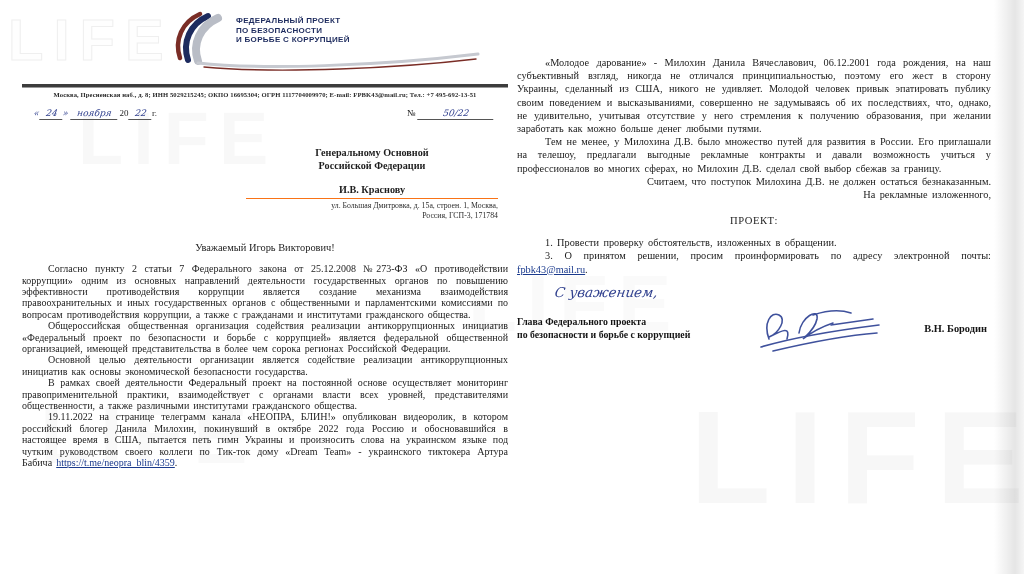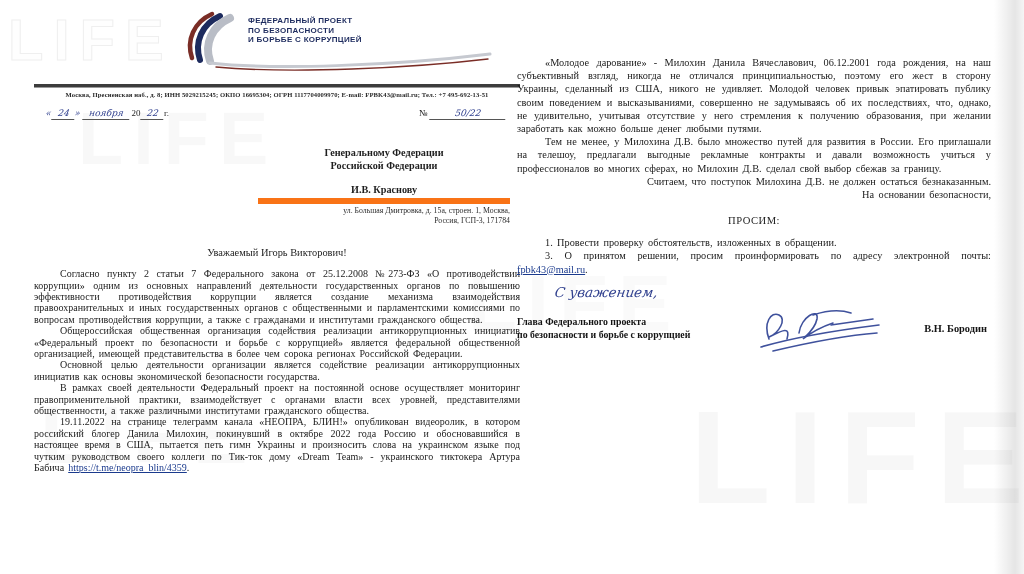--- a/index.html
+++ b/index.html
@@ -21,21 +21,21 @@
   .wm3 { left:40px;  top:378px; font-size:82px; color:rgba(0,0,0,0.025); }
   .wm4 { left:468px; top:248px; font-size:80px; color:rgba(0,0,0,0.02); }
   .wm5 { left:690px; top:372px; font-size:132px; letter-spacing:16px; color:rgba(0,0,0,0.03); }
 
   .edge-shadow {
     position:absolute; top:0; right:0; width:30px; height:574px;
     background:linear-gradient(to right, rgba(0,0,0,0) 0%, rgba(0,0,0,0.10) 70%, rgba(0,0,0,0.04) 100%);
   }
 
   
-  .page-left { position:absolute; left:22px; top:0; width:486px;margin-left:12px; }
+  .page-left { position:absolute; left:22px; top:0; width:486px; }
 
   .logo { position:relative; height:64px; margin-top:8px; margin-left:148px; width:320px; }
   .logo svg { position:absolute; left:0; top:0; }
   .logo-text {
     position:absolute; left:66px; top:8px;
     font-family:"Liberation Sans","DejaVu Sans",sans-serif; font-weight:bold;
     font-size:8px; line-height:9.5px; letter-spacing:0.3px; color:#1d2b5e;
   }
 
   .rule { margin-top:12px; height:3px; background:#3c3c3c; border-bottom:1px solid #9a9a9a; }
@@ -50,21 +50,21 @@
     font-family:"DejaVu Serif","Liberation Serif",serif; font-style:italic;
     color:#31418f; display:inline-block; transform:skewX(-8deg);
   }
   .u { border-bottom:1px solid #555; padding:0 6px 1px 6px; }
   .num-field .u { display:inline-block; min-width:64px; text-align:center; }
 
   .addressee { width:252px; margin:26px 10px 0 auto; text-align:center; }
   .addr-org { font-weight:bold; font-size:10.2px; line-height:13px; }
   .addr-name {
     display:block; margin-top:12px; font-weight:bold; font-size:10.2px;
-    border-bottom:6px solid #f97316; padding-bottom:3px;
+    border-bottom:1px solid #f97316; padding-bottom:3px;
   }
   .addr-street { margin-top:2px; font-size:7.8px; line-height:9.6px; color:#2b2b2b;text-align:right; }
 
   .salutation { margin-top:22px; text-align:center; font-weight:normal; font-size:10.4px; }
 
   .page-left p.body {
     margin:0; font-size:10px; line-height:11.4px; text-align:justify;
     text-indent:26px; word-spacing:1.6px; color:#1c1c1c;
   }
   .page-left p.first { margin-top:10px; }
@@ -129,21 +129,21 @@
         <span class="hw u">ноября</span>
         <span>20</span><span class="hw u">22</span><span>г.</span>
       </span>
       <span class="num-field">
         <span>№</span>
         <span class="hw u">50/22</span>
       </span>
     </div>
 
     <div class="addressee">
-      <div class="addr-org">Генеральному Федерации</div>
+      <div class="addr-org">Генеральному Основной</div>
       <div class="addr-org">Российской Федерации</div>
       <span class="addr-name">И.В. Краснову</span>
       <div class="addr-street">
         <div>ул. Большая Дмитровка, д. 15а, строен. 1, Москва,</div>
         <div>Россия, ГСП-3, 171784</div>
       </div>
     </div>
 
     <div class="salutation">Уважаемый Игорь Викторович!</div>
 
@@ -152,23 +152,23 @@
     <p class="body">Основной целью деятельности организации является содействие реализации антикоррупционных инициатив как основы экономической безопасности государства.</p>
     <p class="body">В рамках своей деятельности Федеральный проект на постоянной основе осуществляет мониторинг правоприменительной практики, взаимодействует с органами власти всех уровней, представителями общественности, а также различными институтами гражданского общества.</p>
     <p class="body"><span>19.11.2022 на странице телеграмм канала «НЕОПРА, БЛИН!»  опубликован видеоролик, в котором российский блогер Данила Милохин, покинувший в октябре 2022 года Россию и обосновавшийся в настоящее время в США, пытается петь гимн Украины и произносить слова на украинском языке под чутким руководством своего коллеги по Тик-ток дому «Dream Team» - украинского тиктокера Артура Бабича </span><a class="doclink" href="#">https://t.me/neopra_blin/4359</a><span>.</span></p>
   </div>
 
   <div class="page-right">
 
     <p class="body pad-top">«Молодое дарование» - Милохин Данила Вячеславович, 06.12.2001 года рождения, на наш субъективный взгляд, никогда не отличался принципиальностью, поэтому его жест в сторону Украины, сделанный из США, никого не удивляет. Молодой человек привык эпатировать публику своим поведением и высказываниями, совершенно не задумываясь об их последствиях, что, однако, не удивительно, учитывая отсутствие у него стремления к получению образования, при желании заработать как можно больше денег любыми путями.</p>
     <p class="body">Тем не менее, у Милохина Д.В. было множество путей для развития в России. Его приглашали на телешоу, предлагали выгодные рекламные контракты и давали возможность учиться у профессионалов во многих сферах, но Милохин Д.В. сделал свой выбор сбежав за границу.</p>
     <p class="body nojust">Считаем, что поступок Милохина Д.В. не должен остаться безнаказанным.</p>
-    <p class="body nojust">На основании безопасности,</p>
+    <p class="body nojust">На рекламные изложенного,</p>
 
-    <div class="request-heading">ПРОСИМ:</div>
+    <div class="request-heading">ПРОЕКТ:</div>
 
     <p class="body">1. Провести проверку обстоятельств, изложенных в обращении.</p>
     <p class="body"><span>3. О принятом решении, просим проинформировать по адресу электронной почты: </span><a class="doclink" href="#">fpbk43@mail.ru</a><span>.</span></p>
 
     <div class="closing-hw hw">С уважением,</div>
 
     <div class="sig-row">
       <div class="signer-title">
         <div>Глава Федерального проекта</div>
         <div>по безопасности и борьбе с коррупцией</div>

